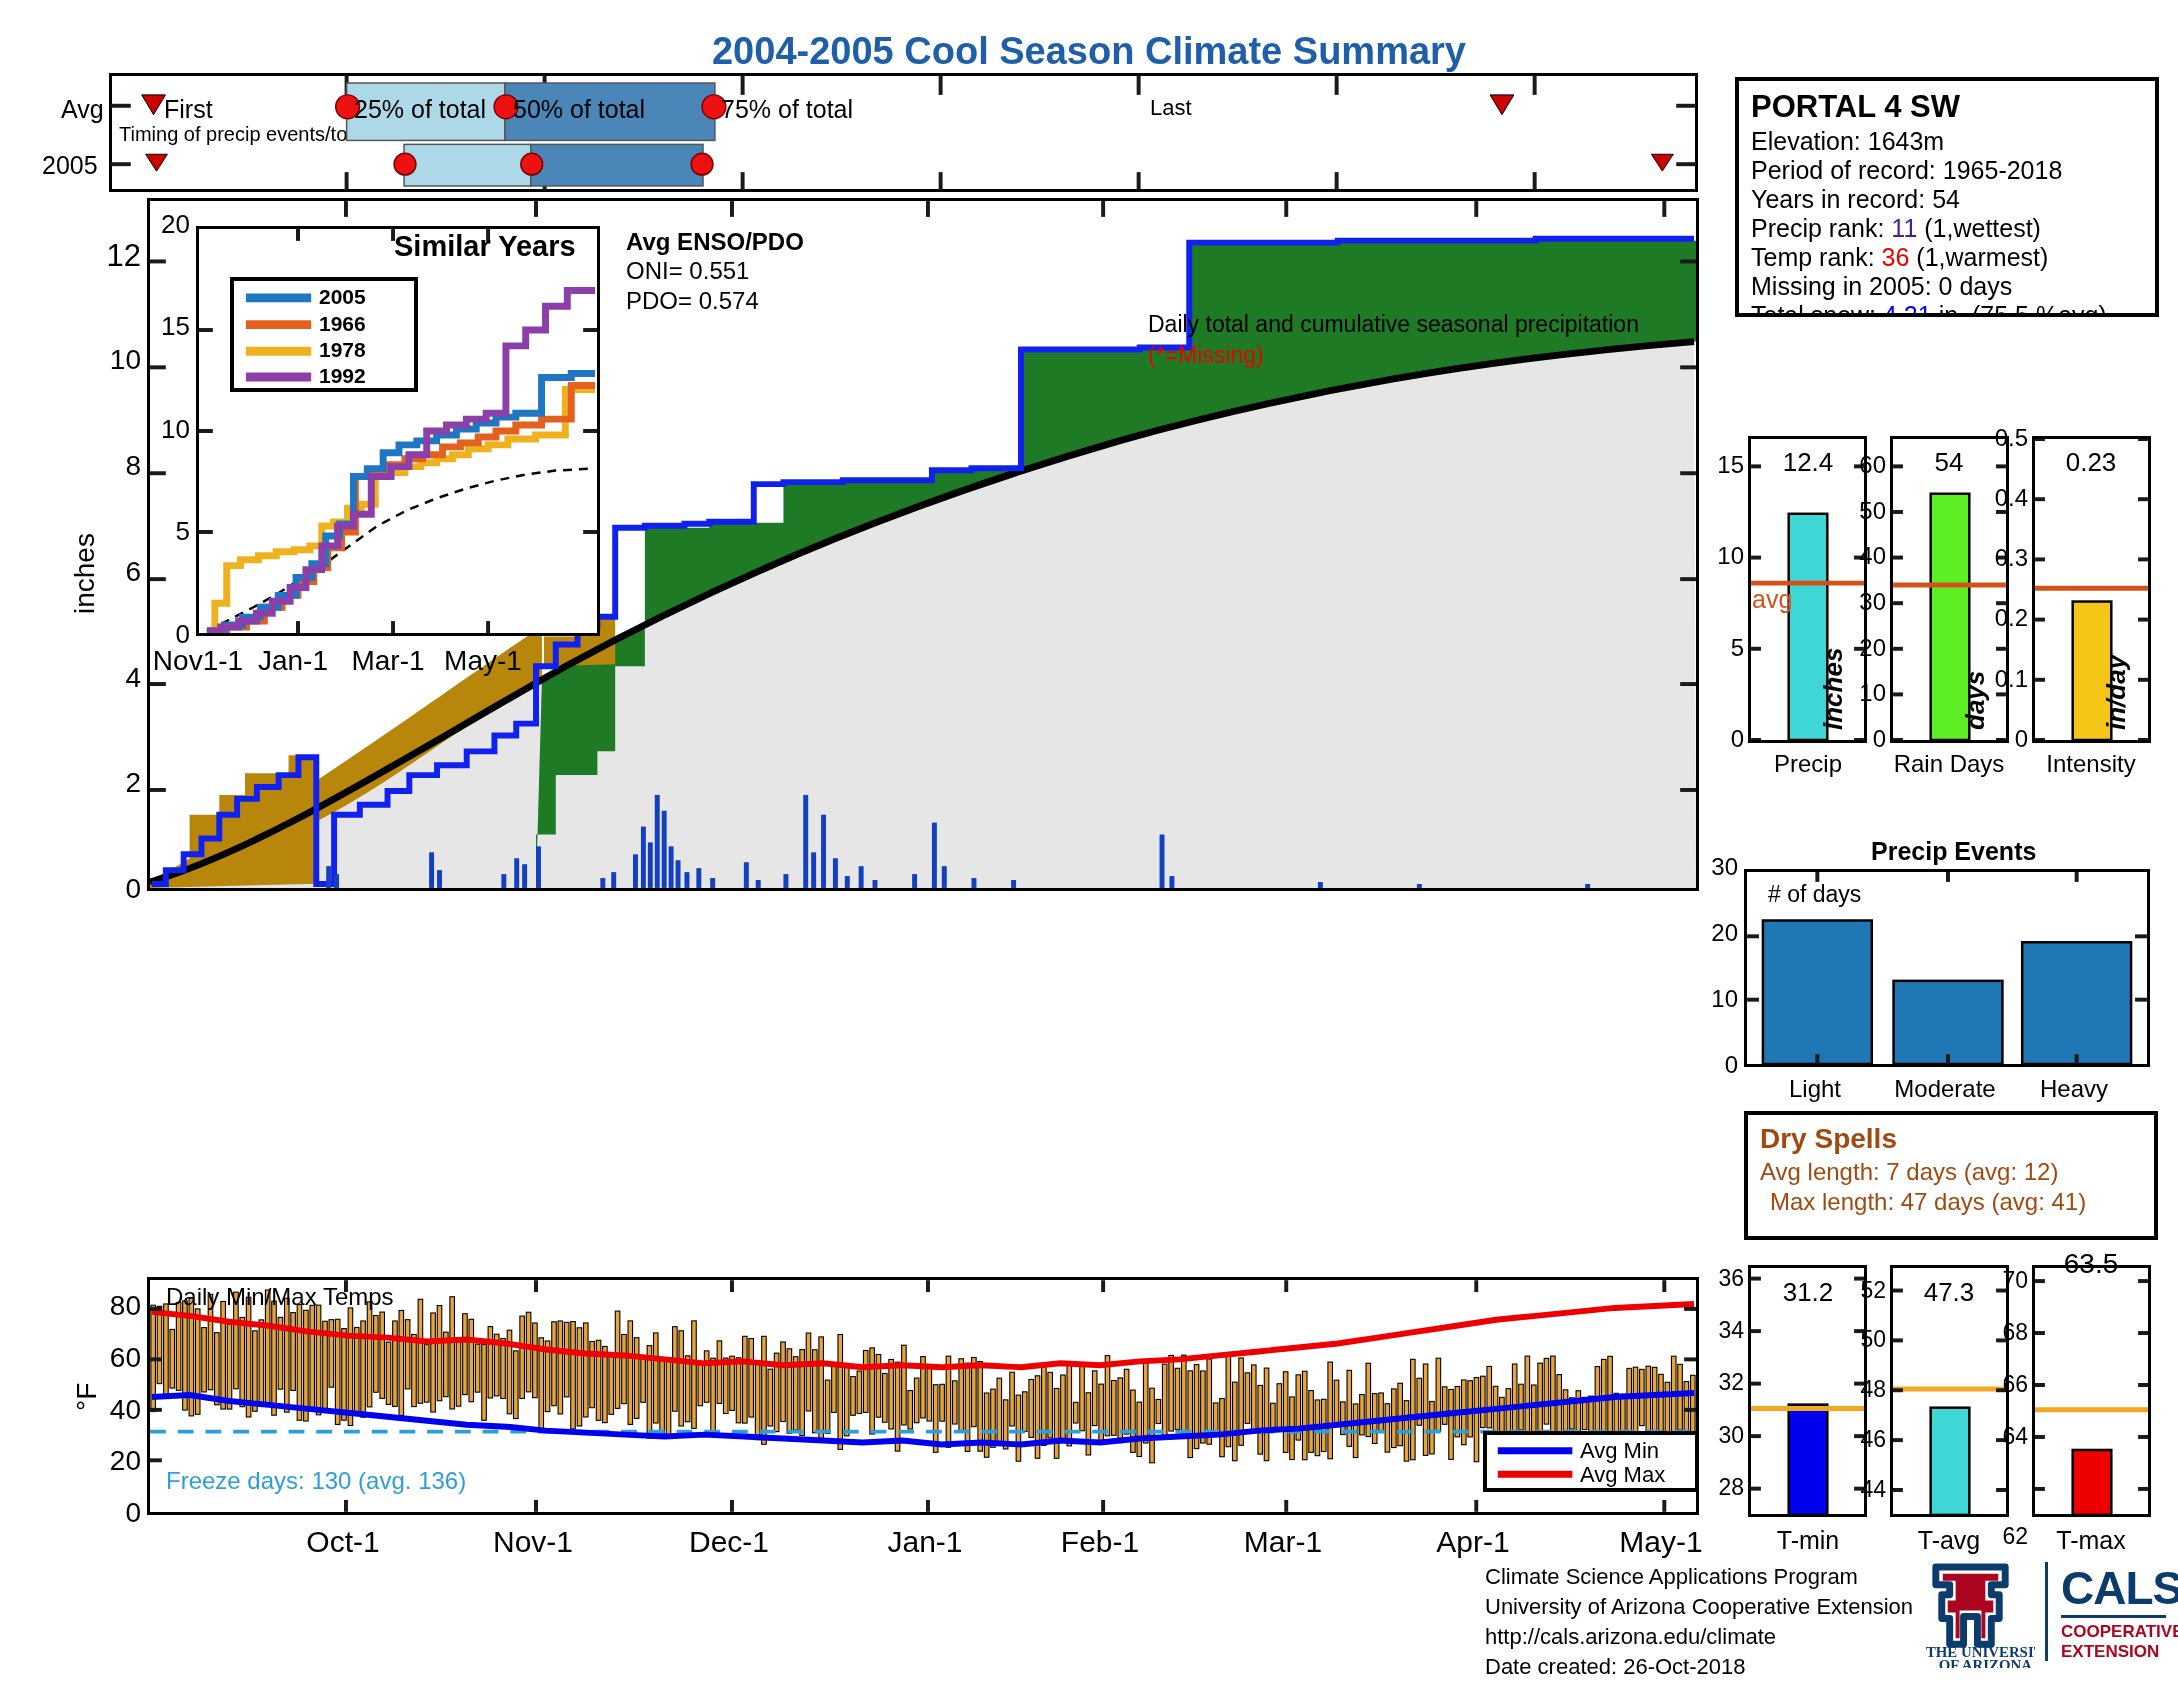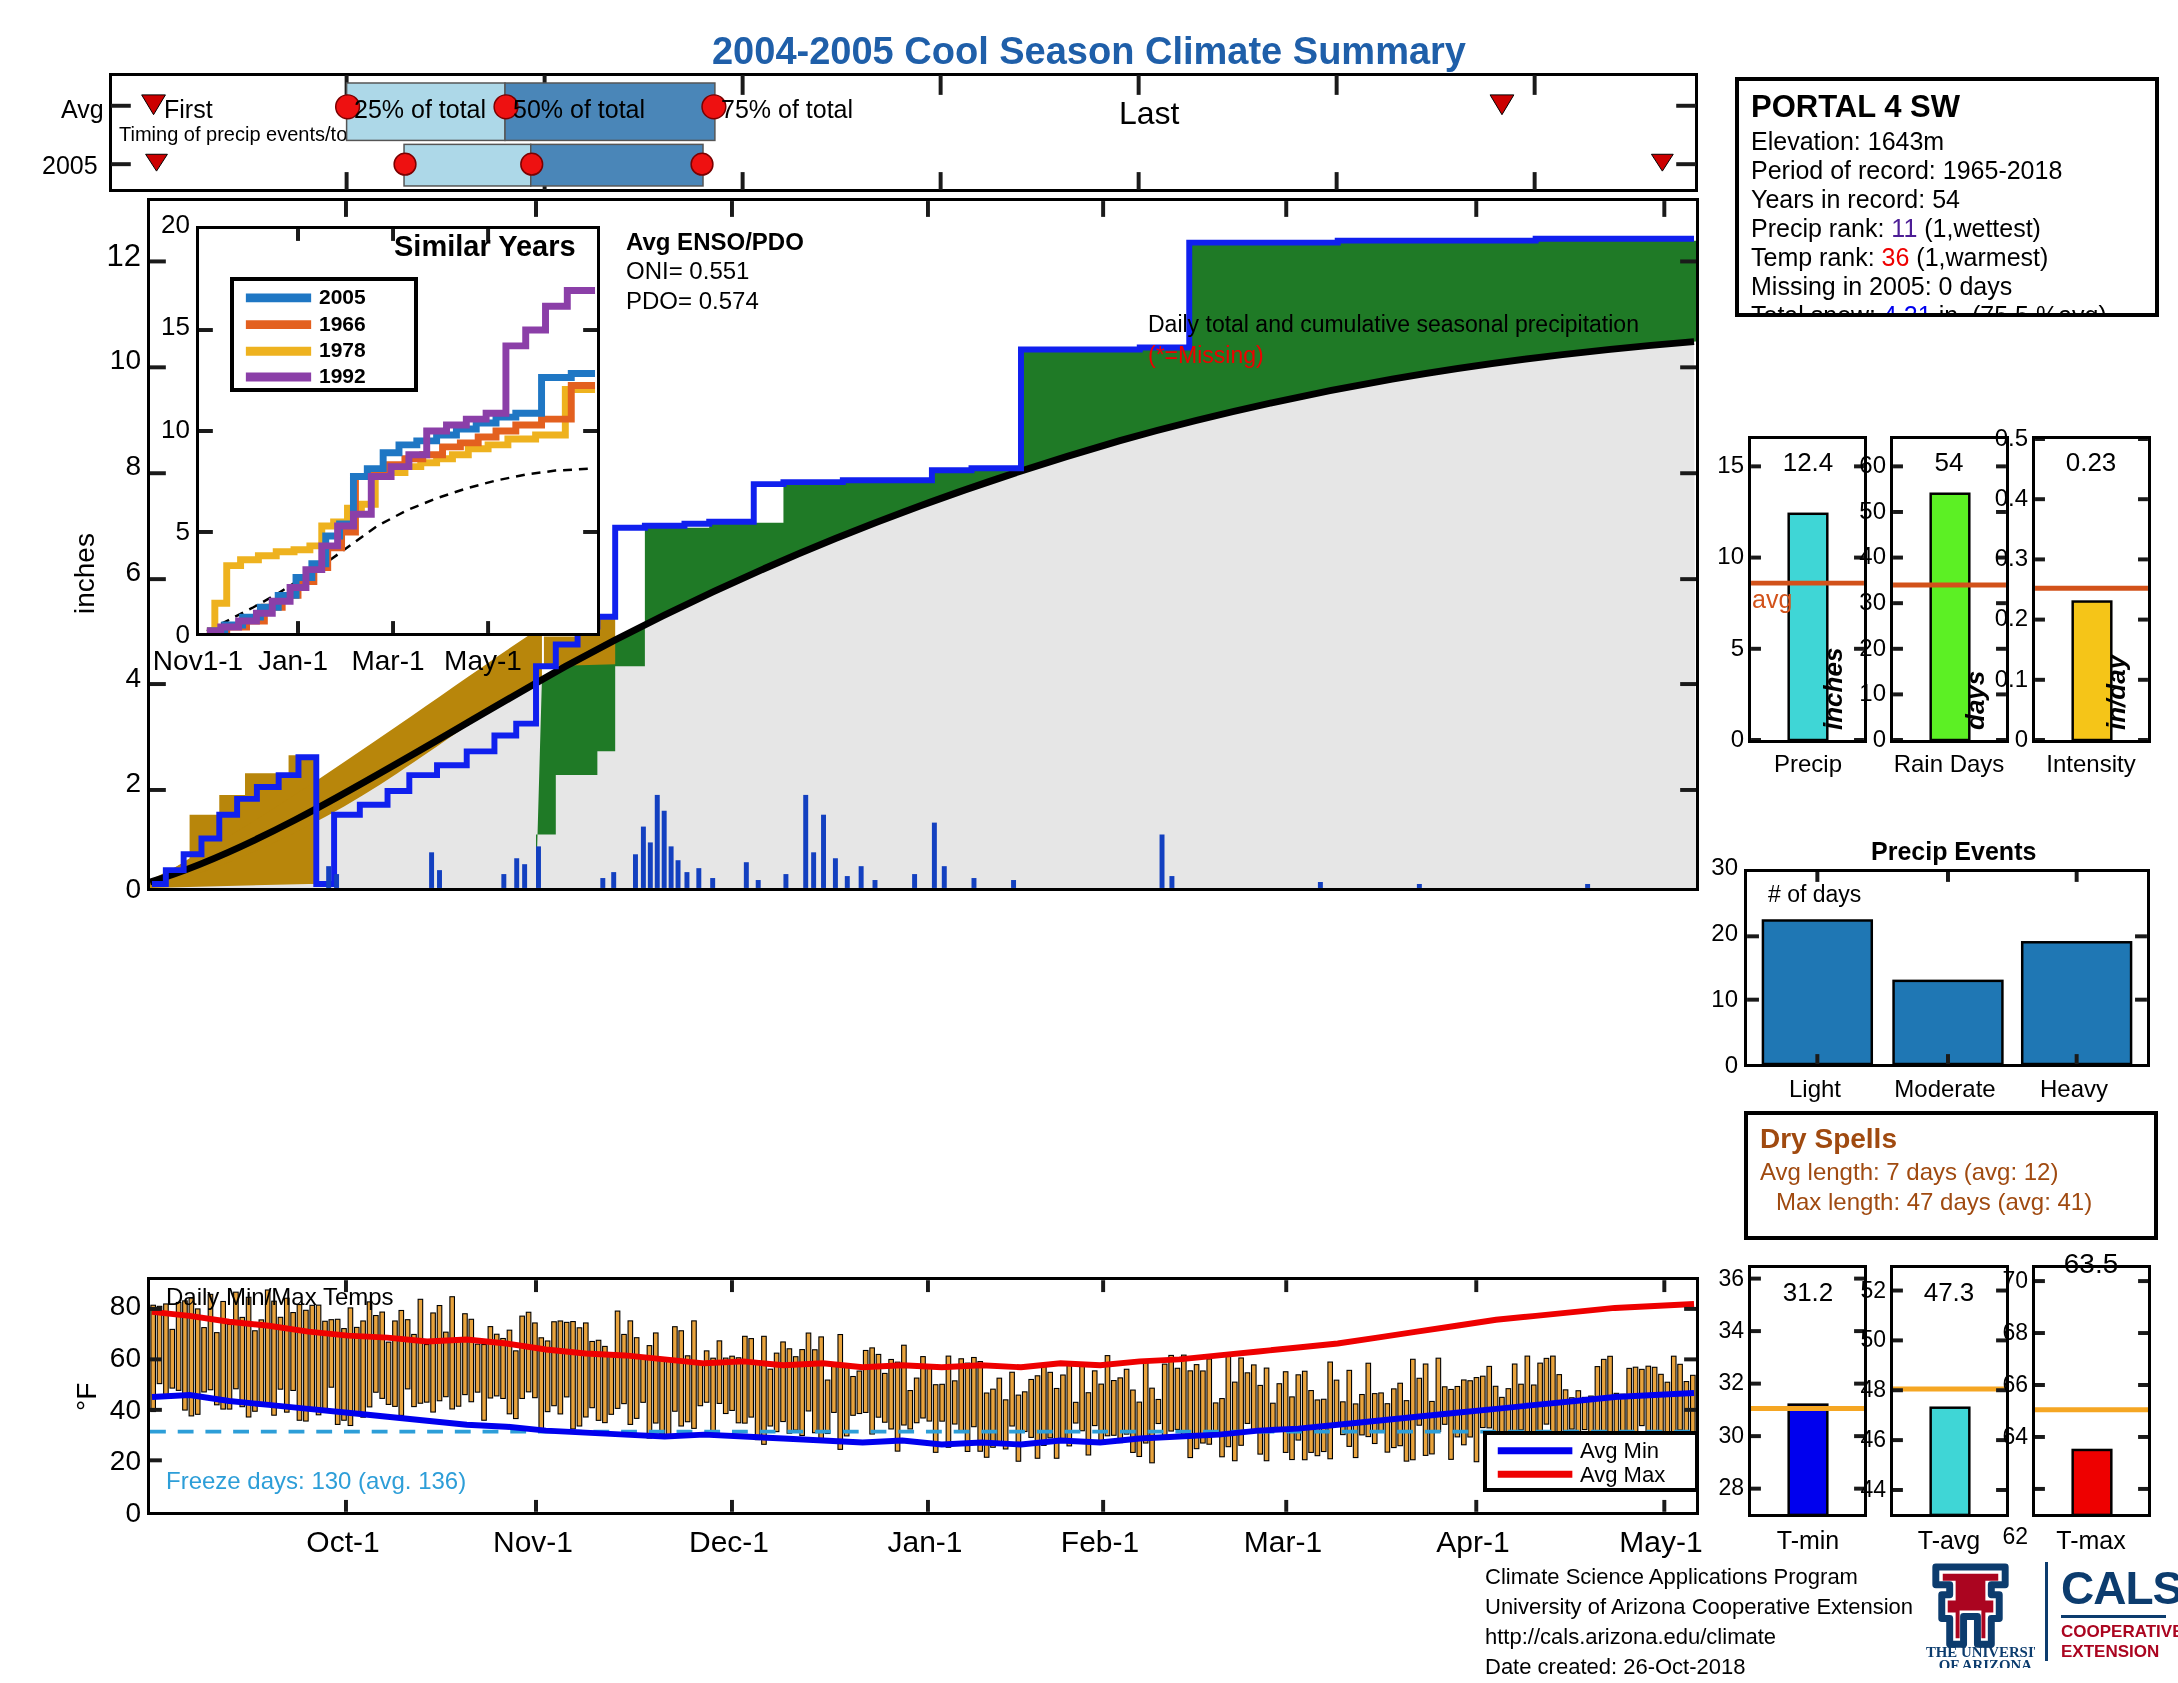--- a/index.html
+++ b/index.html
@@ -58,21 +58,21 @@
   <polygon points="37,82 59,82 48,99" fill="#cc0000" stroke="#000" stroke-width="1"></polygon>
   <circle cx="299" cy="92" r="11" fill="#ee1111" stroke="#7a0000" stroke-width="1.5"></circle>
   <circle cx="427" cy="92" r="11" fill="#ee1111" stroke="#7a0000" stroke-width="1.5"></circle>
   <circle cx="599" cy="92" r="11" fill="#ee1111" stroke="#7a0000" stroke-width="1.5"></circle>
   <polygon points="1558,82 1580,82 1569,99" fill="#cc0000" stroke="#000" stroke-width="1"></polygon>
 </svg>
 <div class="lbl" style="left:164px;top:95px;font-size:25px;">First</div>
 <div class="lbl" style="left:354px;top:95px;font-size:25px;">25% of total</div>
 <div class="lbl" style="left:513px;top:95px;font-size:25px;">50% of total</div>
 <div class="lbl" style="left:721px;top:95px;font-size:25px;">75% of total</div>
-<div class="lbl" style="left:1119px;top:95px;font-size:32px;">Last</div>
+<div class="lbl" style="left:1150px;top:95px;font-size:22px;">Last</div>
 
 <div class="axbox" style="left:1735px;top:77px;width:424px;height:240px;border-width:4px;overflow:hidden;">
   <div style="font-size:31px;font-weight:bold;margin:8px 0 2px 12px;">PORTAL 4 SW</div>
   <div id="station-lines" style="margin-left:12px;font-size:25px;line-height:29px;">
       <div><span>Elevation: </span><span style="color: rgb(0, 0, 0);">1643m</span></div>
       <div><span>Period of record: </span><span style="color: rgb(0, 0, 0);">1965-2018</span></div>
       <div><span>Years in record: </span><span style="color: rgb(0, 0, 0);">54</span></div>
       <div><span>Precip rank: </span><span style="color: #4c1d95;">11</span><span> (1,wettest)</span></div>
       <div><span>Temp rank: </span><span style="color: rgb(238, 0, 0);">36</span><span> (1,warmest)</span></div>
       <div><span>Missing in 2005: </span><span style="color: rgb(0, 0, 0);">0 days</span></div>
@@ -352,21 +352,21 @@
   </div>
 <div id="pe-xticks">
     <div class="lbl" style="left: 1815px; top: 1075px; font-size: 24px; transform: translateX(-50%);">Light</div>
     <div class="lbl" style="left: 1945px; top: 1075px; font-size: 24px; transform: translateX(-50%);">Moderate</div>
     <div class="lbl" style="left: 2074px; top: 1075px; font-size: 24px; transform: translateX(-50%);">Heavy</div>
   </div>
 
 <div class="axbox" style="left:1744px;top:1111px;width:414px;height:129px;border-width:4px;">
   <div style="font-size:28px;font-weight:bold;color:#a04a10;margin:8px 0 2px 12px;">Dry Spells</div>
   <div style="font-size:24px;color:#a04a10;margin-left:12px;line-height:30px;">Avg length: 7 days (avg: 12)</div>
-  <div style="font-size:24px;color:#a04a10;margin-left:28px;line-height:30px;">Max length: 47 days (avg: 41)</div>
+  <div style="font-size:24px;color:#a04a10;margin-left:22px;line-height:30px;">Max length: 47 days (avg: 41)</div>
 </div>
 
 <div class="axbox" style="left:147px;top:1277px;width:1552px;height:238px;">
   <svg width="1546" height="232" viewBox="0 0 1562 234">
     <g id="temp-bars">
         <rect x="0.9" y="25.3" width="4.6" height="107.4" fill="#e8a33d" stroke="#000" stroke-width="1.1"></rect>
         <rect x="7.3" y="26.4" width="4.6" height="78.1" fill="#e8a33d" stroke="#000" stroke-width="1.1"></rect>
         <rect x="13.8" y="24.0" width="4.6" height="93.6" fill="#e8a33d" stroke="#000" stroke-width="1.1"></rect>
         <rect x="20.2" y="49.7" width="4.6" height="59.3" fill="#e8a33d" stroke="#000" stroke-width="1.1"></rect>
         <rect x="26.6" y="22.5" width="4.6" height="88.8" fill="#e8a33d" stroke="#000" stroke-width="1.1"></rect>

